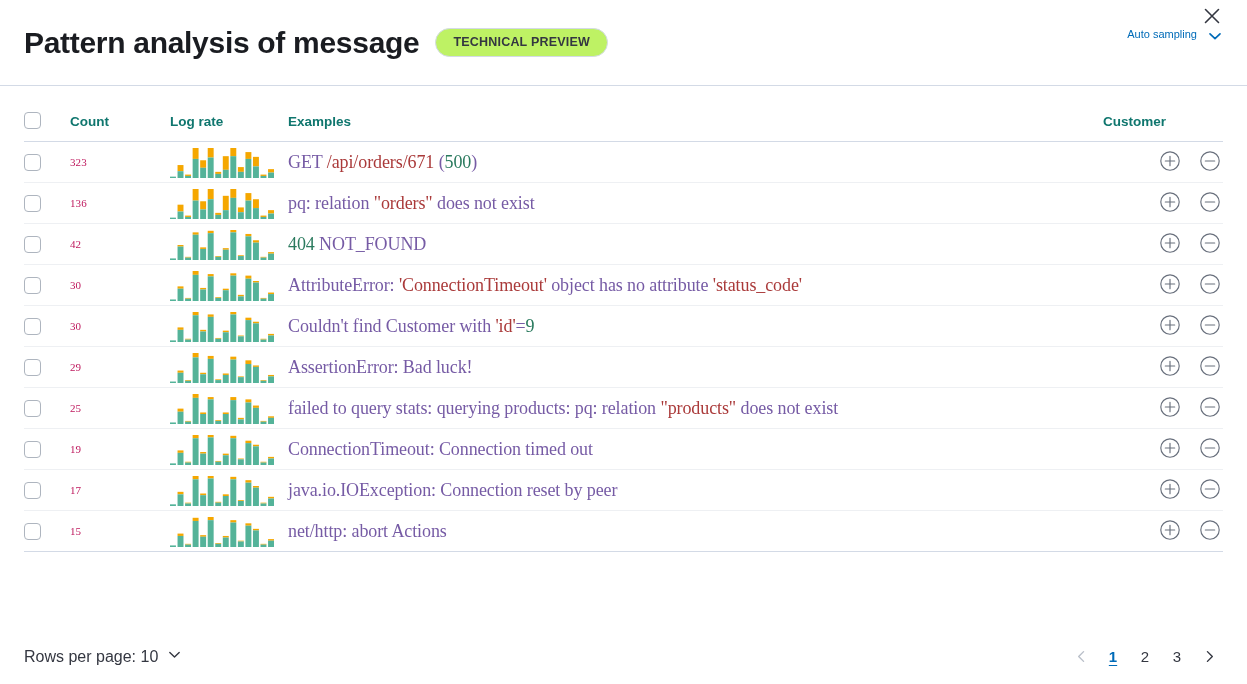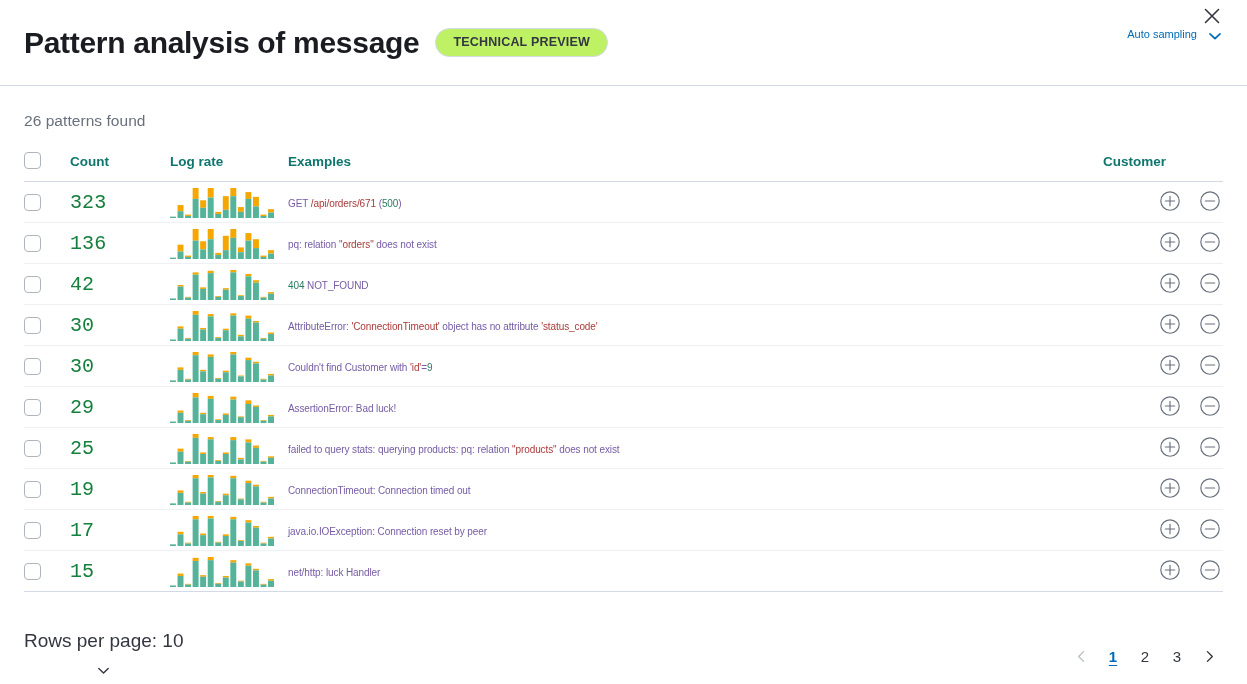--- a/index.html
+++ b/index.html
@@ -119,33 +119,33 @@
     border: 1px solid #aeb5bf;
     border-radius: 4px;
     background: #fff;
     display: inline-block;
     cursor: pointer;
     vertical-align: middle;
   }
   th .cb { margin-bottom: 1px; }
 
   .count-cell {
-    font-family: Liberation Mono, monospace;
-    font-size: 20px;
-    color: #15803d;
+    font-family: Liberation Serif, serif;
+    font-size: 11px;
+    color: #be185d;
     letter-spacing: 0.1px;
   }
 
   .spark {
     display: block;
   }
 
   .example {
-    font-family: Liberation Sans, sans-serif;
-    font-size: 10px;
+    font-family: Liberation Serif, serif;
+    font-size: 18px;
     white-space: nowrap;
     letter-spacing: -0.1px;
     color: #7d68a8;
   }
   .tok-base   { color: #765ba5; }
   .tok-str    { color: #aa3a3a; }
   .tok-num    { color: #2a7a5e; }
 
   .actions-cell {
     text-align: right;
@@ -166,25 +166,24 @@
     position: absolute;
     left: 0; right: 0; bottom: 0;
     height: 55px;
     padding: 0 24px;
     display: flex;
     align-items: center;
     justify-content: space-between;
     background: #fff;
   }
   .rows-per-page {
-    display: flex; align-items: center; gap: 9px;
-    font-size: 19px;
+    display: flex; align-items: flex-end; gap: 9px;
+    font-size: 16px;
     color: #343741;
     cursor: pointer;
-    flex-direction: column;
   }
   .pagination {
     display: flex; align-items: center; gap: 4px;
   }
   .pg {
     min-width: 28px; height: 28px;
     display: flex; align-items: center; justify-content: center;
     font-size: 15px;
     color: #343741;
     cursor: pointer;
@@ -218,21 +217,20 @@
     <span>Auto sampling</span>
     <span class="chev">
       <svg width="16" height="16" viewBox="0 0 16 16" aria-hidden="true">
         <path d="M3 5.8 L8 10.6 L13 5.8" stroke="currentColor" stroke-width="1.7" fill="none" stroke-linecap="round" stroke-linejoin="round"></path>
       </svg>
     </span>
   </div>
 </div>
 
 <div class="flyout-body">
-  <div class="patterns-found">26 patterns found</div>
 
   <table class="patterns">
     <colgroup>
       <col class="c-check">
         <col class="c-count">
         <col class="c-rate">
         <col class="c-ex">
         <col class="c-act">
     </colgroup>
     <thead>
@@ -697,21 +695,21 @@
               <rect x="75.43" y="8.32" width="5.94" height="2.37" fill="#f5a700"></rect>
               <rect x="75.43" y="10.68" width="5.94" height="21.32" fill="#54b399"></rect>
               <rect x="82.97" y="13.84" width="5.94" height="1.58" fill="#f5a700"></rect>
               <rect x="82.97" y="15.42" width="5.94" height="16.58" fill="#54b399"></rect>
               <rect x="90.51" y="28.84" width="5.94" height="0.79" fill="#f5a700"></rect>
               <rect x="90.51" y="29.63" width="5.94" height="2.37" fill="#54b399"></rect>
               <rect x="98.06" y="24.11" width="5.94" height="1.58" fill="#f5a700"></rect>
               <rect x="98.06" y="25.68" width="5.94" height="6.32" fill="#54b399"></rect>
             </svg>
           </td>
-          <td><span class="example"><span class="tok-base">net/http: luck Handler</span></span></td>
+          <td><span class="example"><span class="tok-base">net/http: abort Actions</span></span></td>
           <td class="actions-cell"><span class="act-btn">
               <svg width="22" height="22" viewBox="0 0 22 22" aria-hidden="true">
                 <circle cx="11" cy="11" r="9.2" stroke="currentColor" stroke-width="1.15" fill="none"></circle>
                 <path d="M11 6.3 V15.7 M6.3 11 H15.7" stroke="currentColor" stroke-width="1.15" stroke-linecap="round"></path>
               </svg>
             </span><span class="act-btn">
               <svg width="22" height="22" viewBox="0 0 22 22" aria-hidden="true">
                 <circle cx="11" cy="11" r="9.2" stroke="currentColor" stroke-width="1.15" fill="none"></circle>
                 <path d="M6.3 11 H15.7" stroke="currentColor" stroke-width="1.15" stroke-linecap="round"></path>
               </svg>

